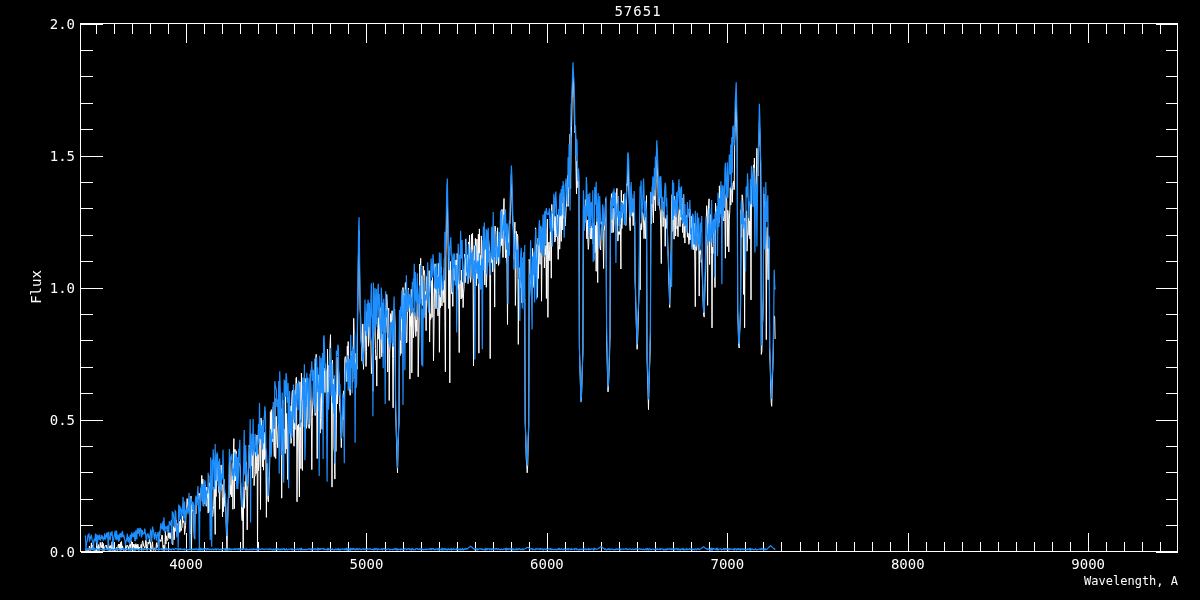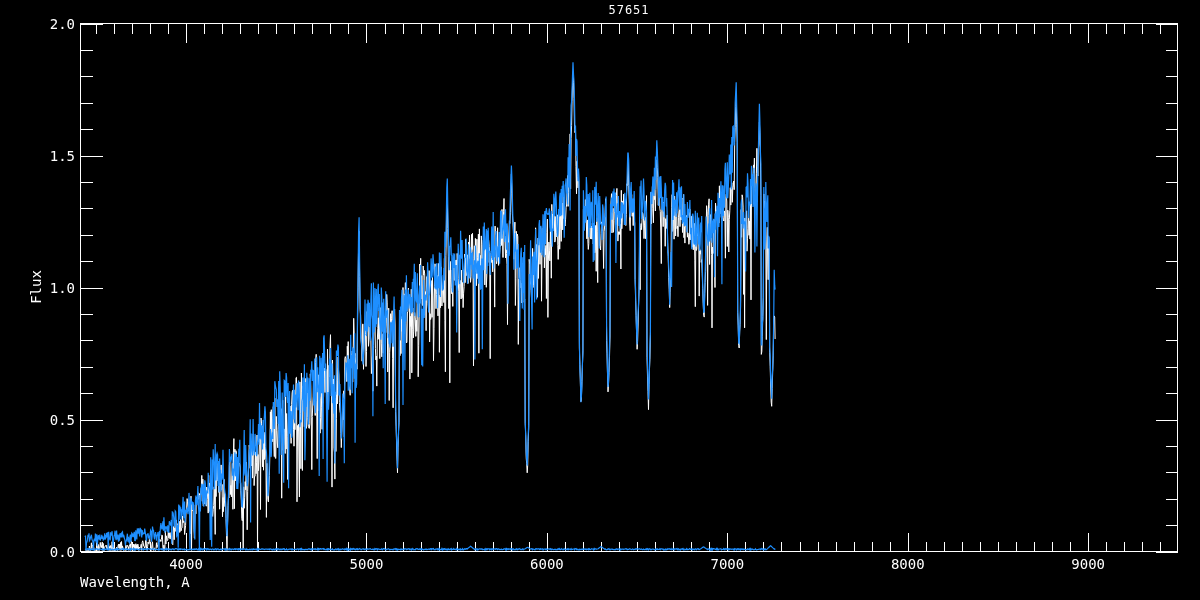--- a/index.html
+++ b/index.html
@@ -1,19 +1,19 @@
 <!DOCTYPE html>
 <html><head>
 <meta charset="utf-8">
 <style>
   html,body{margin:0;padding:0;background:#000;}
   .window{position:relative;width:1200px;height:600px;background:#000;overflow:hidden;
           font-family:"DejaVu Sans Mono","Liberation Mono",monospace;color:#fff;}
-  .title{position:absolute;left:80px;width:1098px;top:3px;text-align:center;font-size:12px;letter-spacing:1px;}
-  .xlabel{position:absolute;left:80px;width:1098px;top:574px;text-align:left;font-size:14px;}
+  .title{position:absolute;left:89px;width:1098px;top:3px;text-align:center;font-size:14px;letter-spacing:1px;}
+  .xlabel{position:absolute;left:80px;width:1098px;top:574px;text-align:right;font-size:12px;}
   .ylabel{position:absolute;left:36px;top:287px;transform:translate(-50%,-50%) rotate(-90deg);font-size:14px;white-space:nowrap;}
   #chart{position:absolute;left:0;top:0;}
   #chart text{fill:#ffffff;font-family:"DejaVu Sans Mono","Liberation Mono",monospace;font-size:14px;}
 </style>
 </head>
 <body>
 
 <div class="window">
   <svg id="chart" width="1200" height="600" viewBox="0 0 1200 600">
       <g stroke="#ffffff" stroke-width="1" fill="none" shape-rendering="crispEdges">

